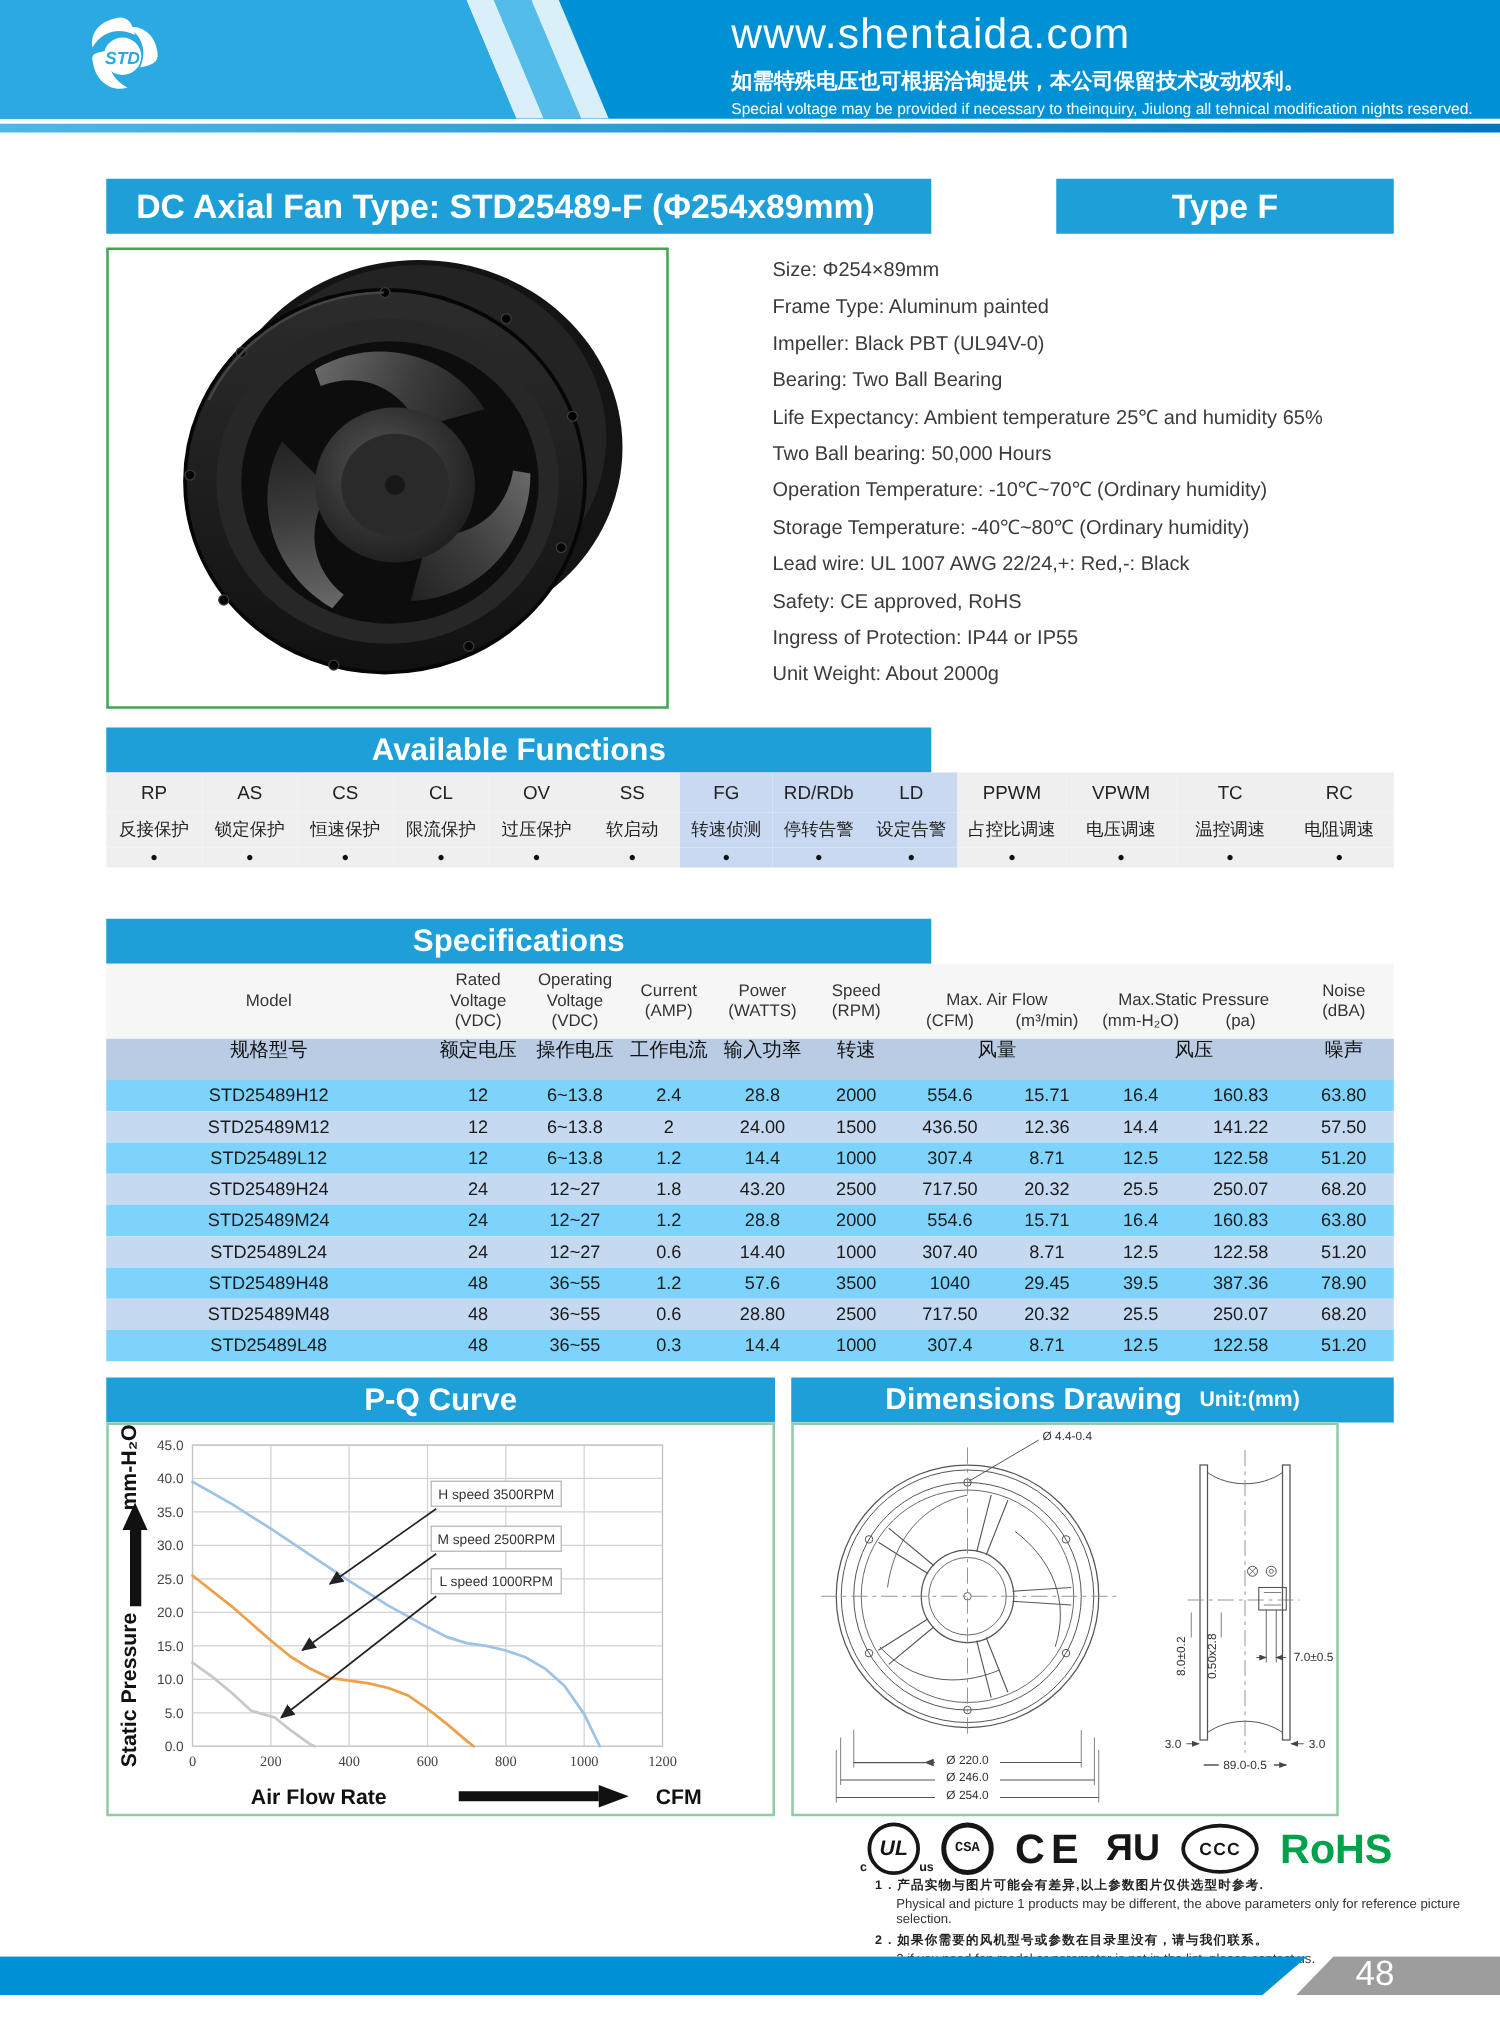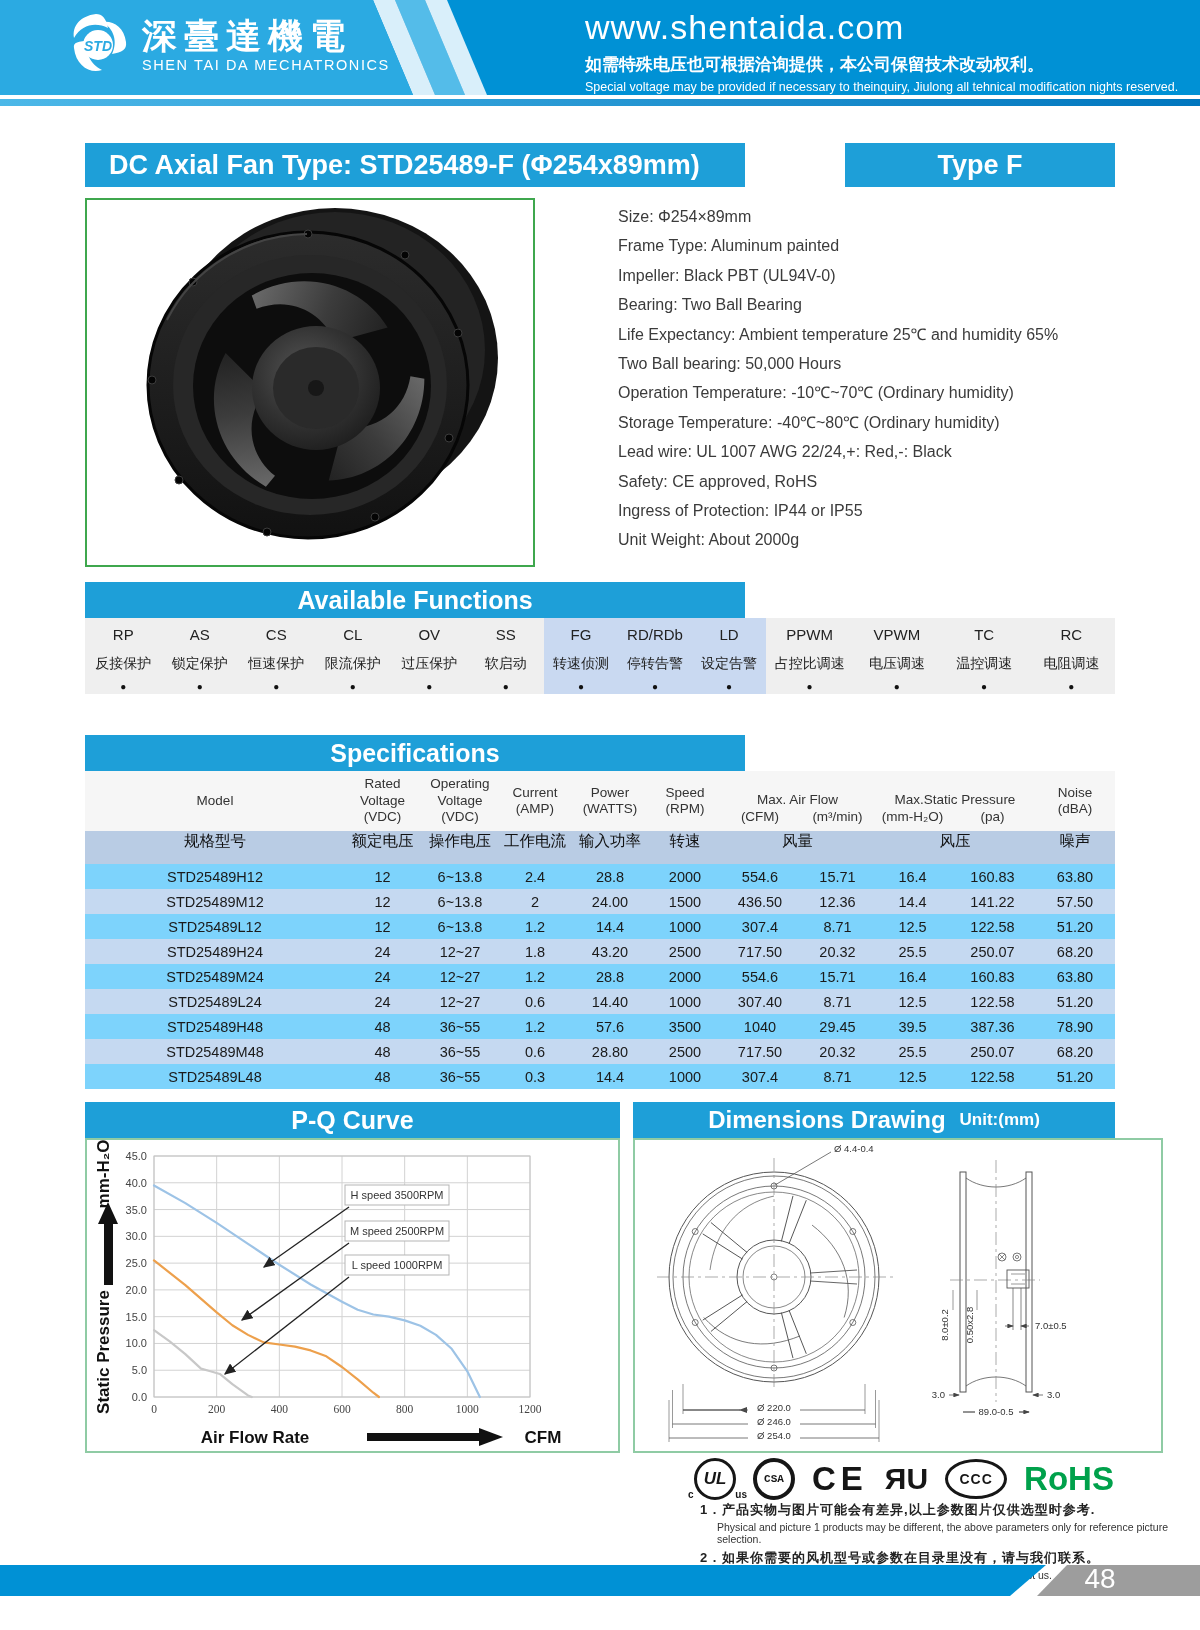--- a/index.html
+++ b/index.html
@@ -69,21 +69,21 @@
   #spec-cnrow { position:absolute; left:85px; top:831px; width:1030px; height:33px; background:#b9cce4; }
   #spec-cnrow .sh { font-size:15.5px; color:#111; height:21px; }
   .cn-air { grid-column:7/9; } .cn-prs { grid-column:9/11; }
   #spec-rows { position:absolute; left:85px; top:864px; width:1030px; }
   .srow { height:25px; background:#7dd3fc; }
   .srow.blue { background:#c5d9f1; }
   .scell { display:flex; align-items:center; justify-content:center; font-size:14.5px; color:#1a1a1a; }
 
   
   .pq-box  { position:absolute; left:85px;  top:1138px; width:535px; height:315px; border:2px solid #8fcba4; background:#fff; }
-  .dim-box { position:absolute; left:633px; top:1138px; width:530px; height:315px; border:2px solid #8fcba4; background:#fff; }
+  .dim-box { position:absolute; left:633px; top:1138px; width:438px; height:315px; border:2px solid #8fcba4; background:#fff; }
   svg text { font-family:"Liberation Sans", sans-serif; }
   .tick-x { font-family:"Liberation Serif", serif; font-size:11.5px; fill:#444; }
   .tick-y { font-size:11px; fill:#444; }
   .ann-t  { font-size:11px; fill:#333; }
   .ax-t   { font-size:17px; font-weight:bold; fill:#111; }
   .dim-t  { font-size:9.5px; fill:#333; }
 
   
   .cert-row { position:absolute; left:694px; top:1458px; display:flex; align-items:center; gap:17px; color:#161616; }
   .ul1 { position:relative; width:42px; height:42px; border:3px solid #161616; border-radius:50%;
@@ -93,21 +93,21 @@
   .csa { width:42px; height:42px; border:4px solid #161616; border-radius:50%;
     display:flex; align-items:center; justify-content:center; font-weight:bold; font-size:11px;font-family:Liberation Mono, monospace; }
   .ce  { font-size:33px; font-weight:bold; letter-spacing:5px; }
   .ulr { font-size:30px; font-weight:bold; }
   .ccc { width:62px; height:40px; border:3.5px solid #161616; border-radius:50%;
     display:flex; align-items:center; justify-content:center; font-weight:bold; font-size:14px; letter-spacing:1px; }
   .rohs { font-size:33px; font-weight:bold; color:#00a14b; }
 
   
   .notes { position:absolute; left:700px; top:1498px; width:470px; }
-  .note-cn { font-size:13px; font-weight:bold; color:#222; letter-spacing:1px; margin-top:3px; }
+  .note-cn { font-size:10px; font-weight:bold; color:#222; letter-spacing:1px; margin-top:3px; }
   .note-en { font-size:10.5px; color:#333; margin:2px 0 4px 17px; }
 
   
   .bottom-bar { position:absolute; left:0; top:1565px; width:1200px; height:31px; }
   .bb-blue { position:absolute; inset:0; background:#0091d5; clip-path:polygon(0 0,1046px 0,1010px 100%,0 100%); }
   .bb-gray { position:absolute; inset:0; background:#9d9d9d; clip-path:polygon(1067px 0,1200px 0,1200px 100%,1037px 100%); }
   .bb-num  { position:absolute; left:1055px; top:-2px; width:90px; height:31px; color:#fff; font-size:28px;
     display:flex; align-items:center; justify-content:center; }
 </style>
 </head>
@@ -122,24 +122,20 @@
     <div class="hdr-s3"></div>
     <div class="hdr-light"></div>
     <div class="logo-wrap">
       <svg class="logo-mark" viewBox="0 0 64 66">
         <path d="M30 2 C14 4 6 14 8 26 C16 12 30 10 42 16 C40 6 36 2 30 2 Z" fill="#ffffff"></path>
         <path d="M60 30 C58 14 46 8 36 10 C48 16 52 30 46 42 C56 40 61 38 60 30 Z" fill="#ffffff"></path>
         <path d="M8 36 C10 54 24 62 36 58 C24 52 18 40 24 28 C12 30 7 30 8 36 Z" fill="#ffffff"></path>
         <circle cx="32" cy="33" r="15" fill="#ffffff"></circle>
         <text x="32" y="39" text-anchor="middle" font-size="14" font-style="italic" font-weight="bold" fill="#2baae2">STD</text>
       </svg>
-      <div class="logo-text">
-        <div class="cn">深臺達機電</div>
-        <div class="en">SHEN TAI DA MECHATRONICS</div>
-      </div>
     </div>
     <div class="hdr-right">
       <div class="site">www.shentaida.com</div>
       <div class="tag-cn">如需特殊电压也可根据洽询提供，本公司保留技术改动权利。</div>
       <div class="tag-en">Special voltage may be provided if necessary to theinquiry, Jiulong all tehnical modification nights reserved.</div>
     </div>
   </div>
   <div class="hdr-divider"></div>
 
   <div class="title-bar">

